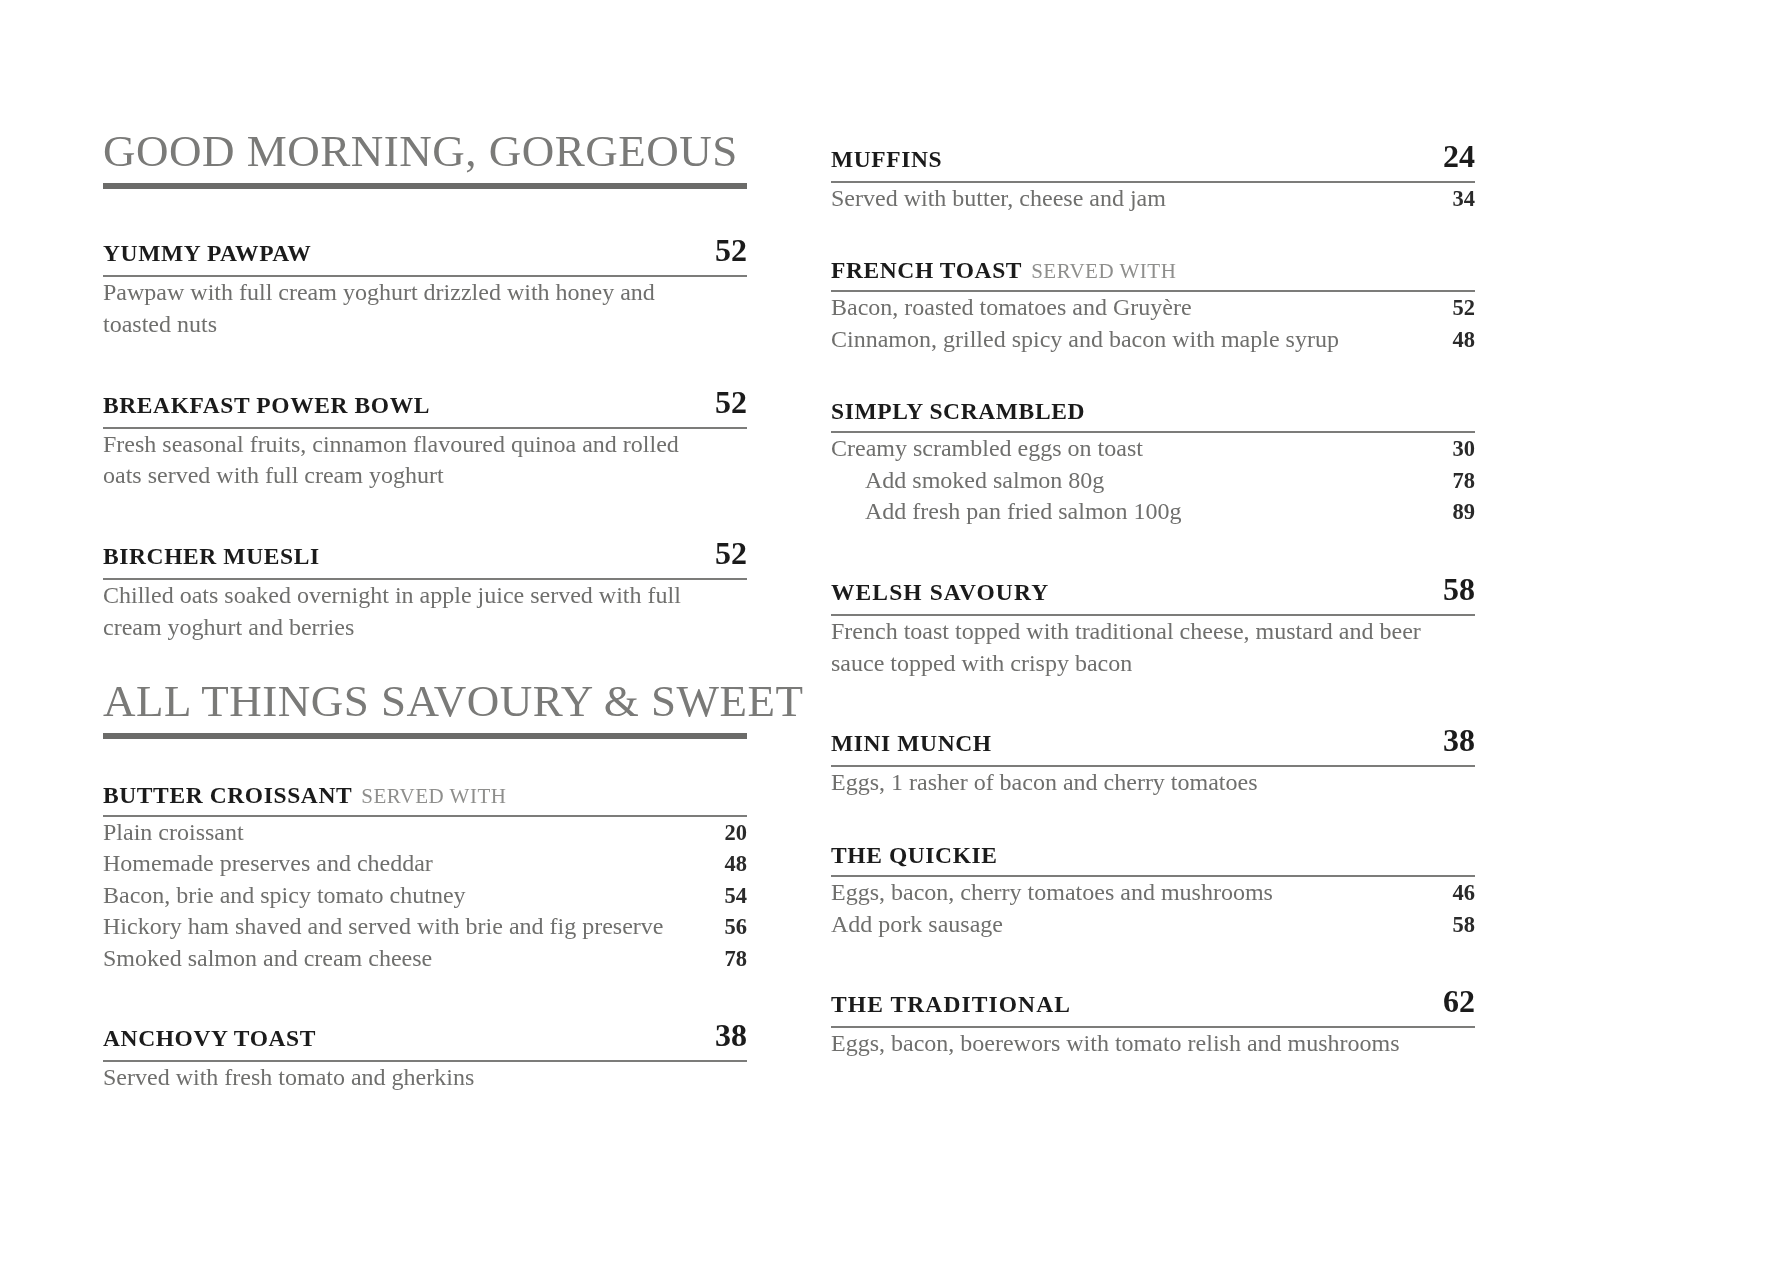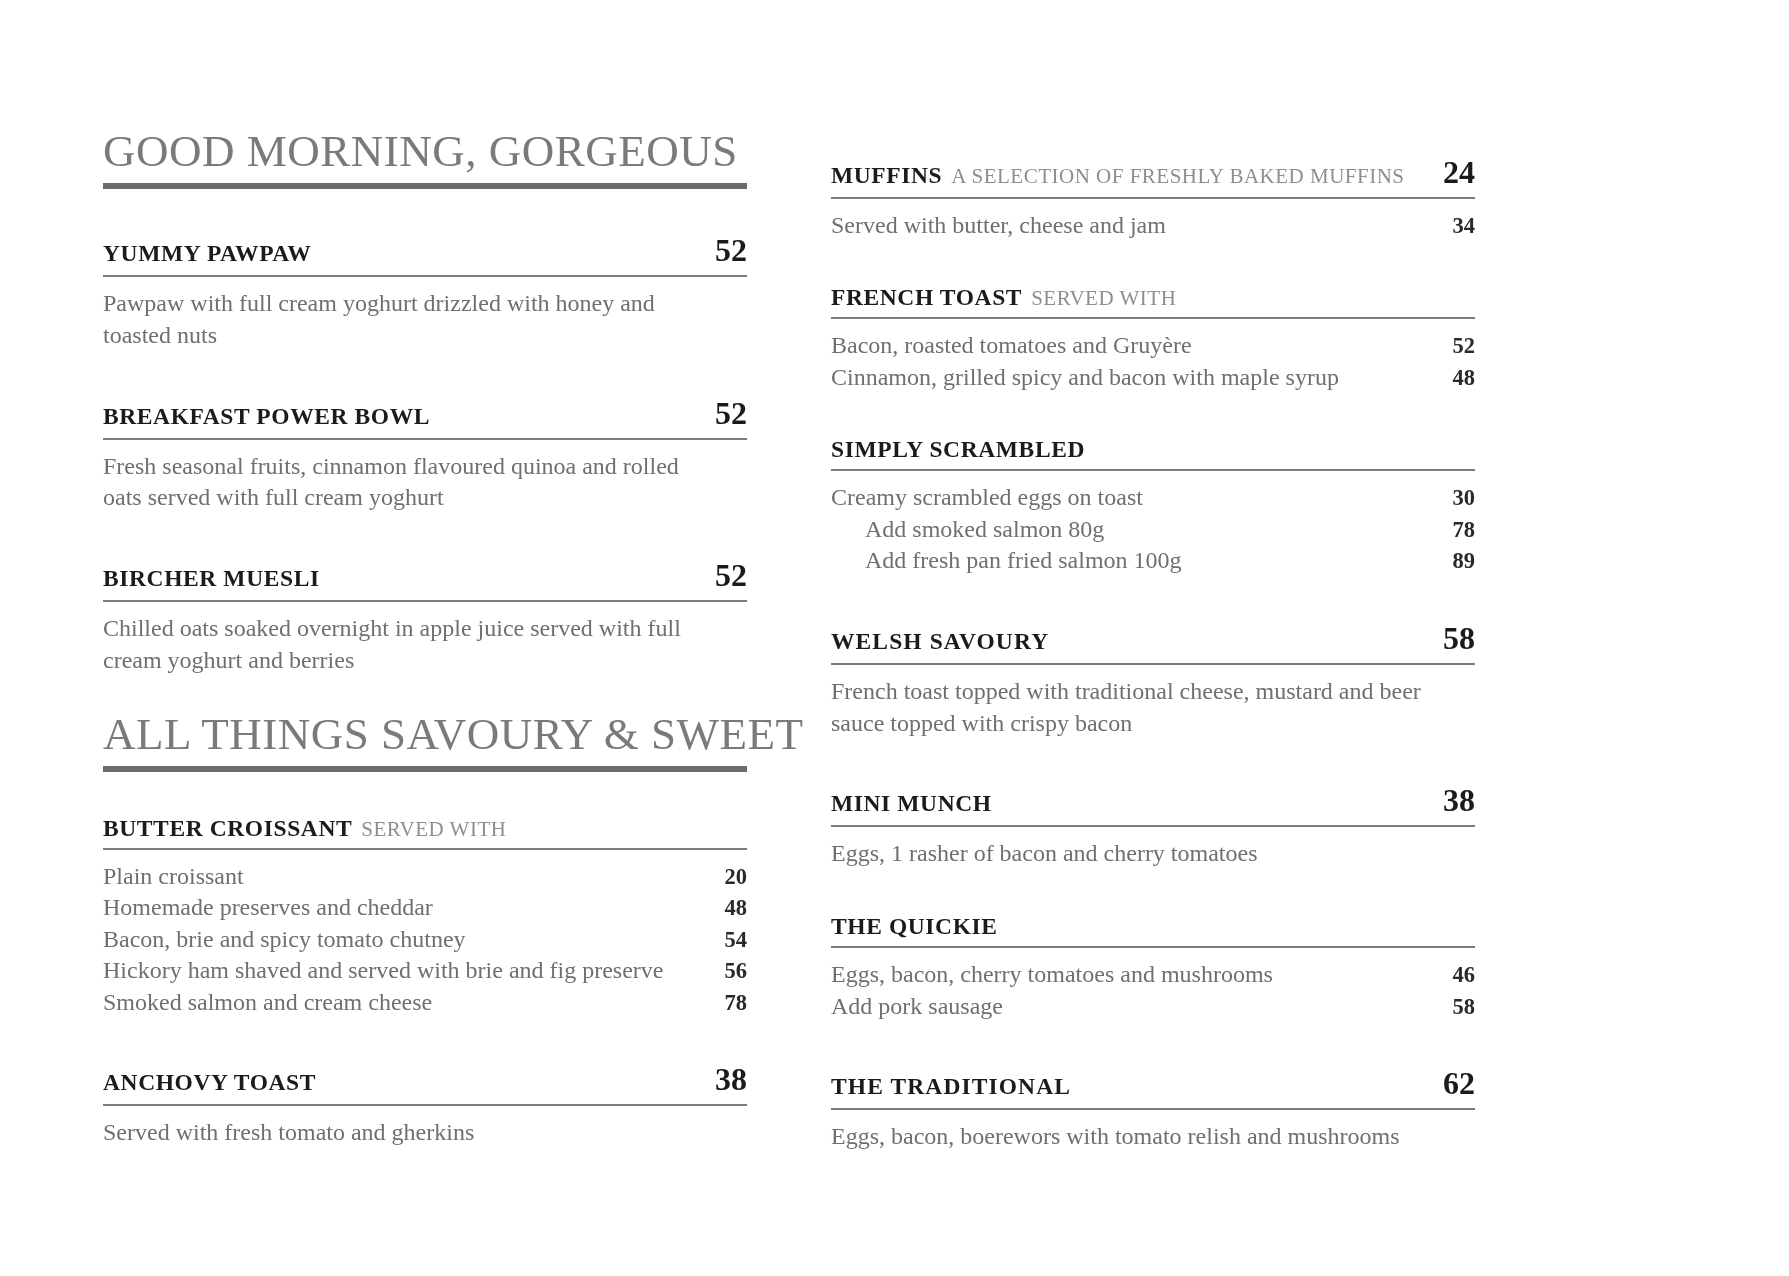--- a/index.html
+++ b/index.html
@@ -95,21 +95,21 @@
     padding-left: 16px;
   }
   .rule-thin {
     border: 0;
     border-top: 2.4px solid #7c7c7a;
     margin: 0;
     width: 100%;
   }
 
   
-  .lines { padding-top: 11px; }
+  .lines { }
   .line {
     display: flex;
     align-items: baseline;
     justify-content: space-between;
     font-size: 24px;
     color: #6f6f6d;
     line-height: 1.31;
   }
   .line .txt { white-space: nowrap; }
   .line .price {
@@ -228,25 +228,24 @@
             <div class="lines">
               <div class="desc">
                 <span class="l">Served with fresh tomato and gherkins</span>
               </div>
             </div>
           </div>
         </div>
       </div>
 
     <div class="col col-right" id="col-right">
-        <div class="group first" style="margin-top: 16px;">
+        <div class="group first" style="margin-top: 0px;">
           <div class="head-row">
             <div class="head-left">
               <span class="item-title">MUFFINS</span>
-              <span class="item-sub">A SELECTION OF FRESHLY BAKED MUFFINS</span>
             </div>
             <span class="price-head">24</span>
           </div>
           <hr class="rule-thin">
           <div class="lines">
             <div class="line">
               <span class="txt">Served with butter, cheese and jam</span>
               <span class="price">34</span>
             </div>
           </div>

